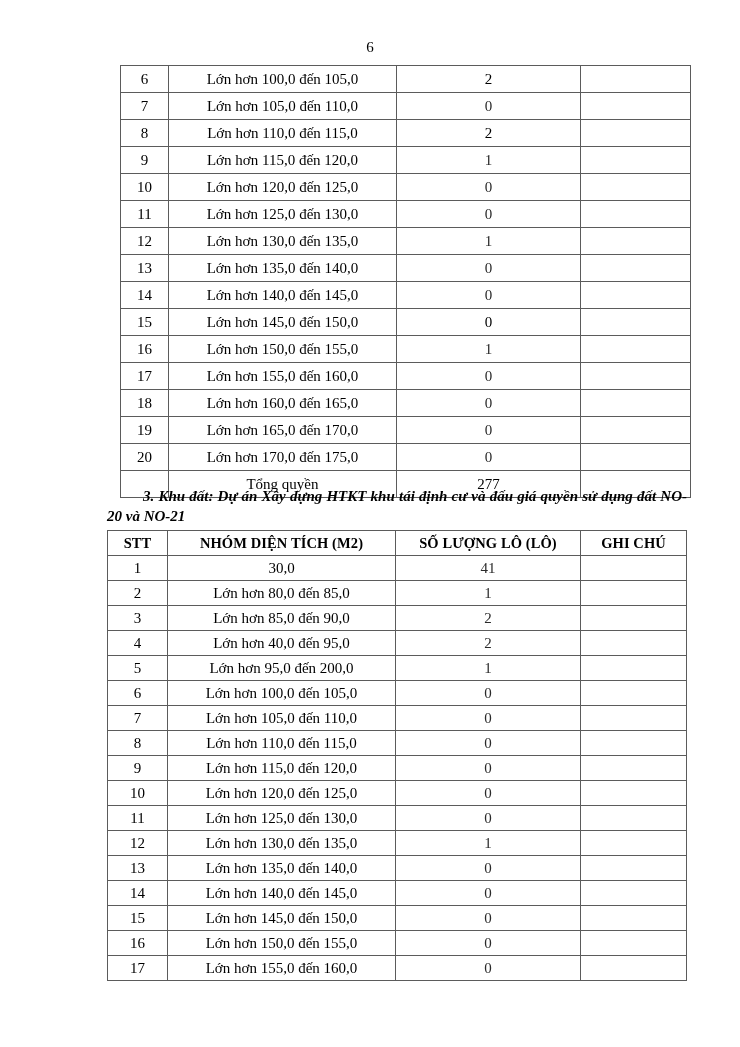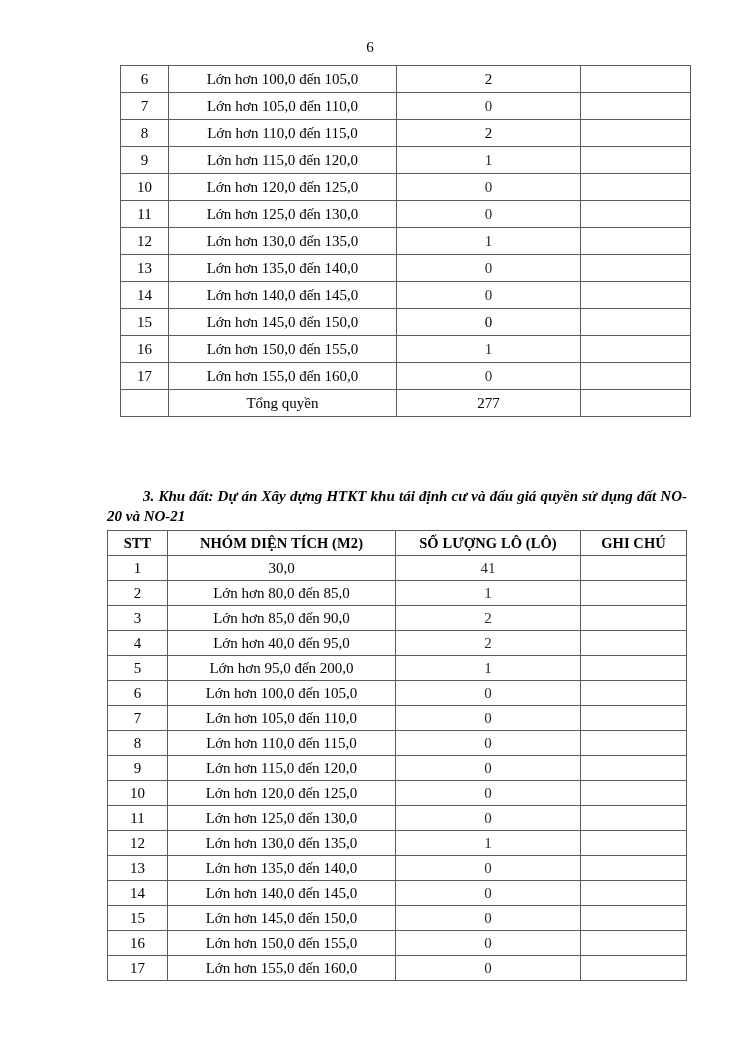--- a/index.html
+++ b/index.html
@@ -184,20 +184,38 @@
         </tr>
         <tr>
           <td>16</td>
           <td>Lớn hơn 150,0 đến 155,0</td>
           <td class="v-small">1</td>
           <td></td>
         </tr>
         <tr>
           <td>17</td>
           <td>Lớn hơn 155,0 đến 160,0</td>
+          <td class="v-small">0</td>
+          <td></td>
+        </tr>
+        <tr>
+          <td>18</td>
+          <td>Lớn hơn 160,0 đến 165,0</td>
+          <td class="v-small">0</td>
+          <td></td>
+        </tr>
+        <tr>
+          <td>19</td>
+          <td>Lớn hơn 165,0 đến 170,0</td>
+          <td class="v-small">0</td>
+          <td></td>
+        </tr>
+        <tr>
+          <td>20</td>
+          <td>Lớn hơn 170,0 đến 175,0</td>
           <td class="v-small">0</td>
           <td></td>
         </tr>
         <tr>
           <td></td>
           <td class="total-label">Tổng quyền</td>
           <td class="total-value">277</td>
           <td></td>
         </tr>
       </tbody>

